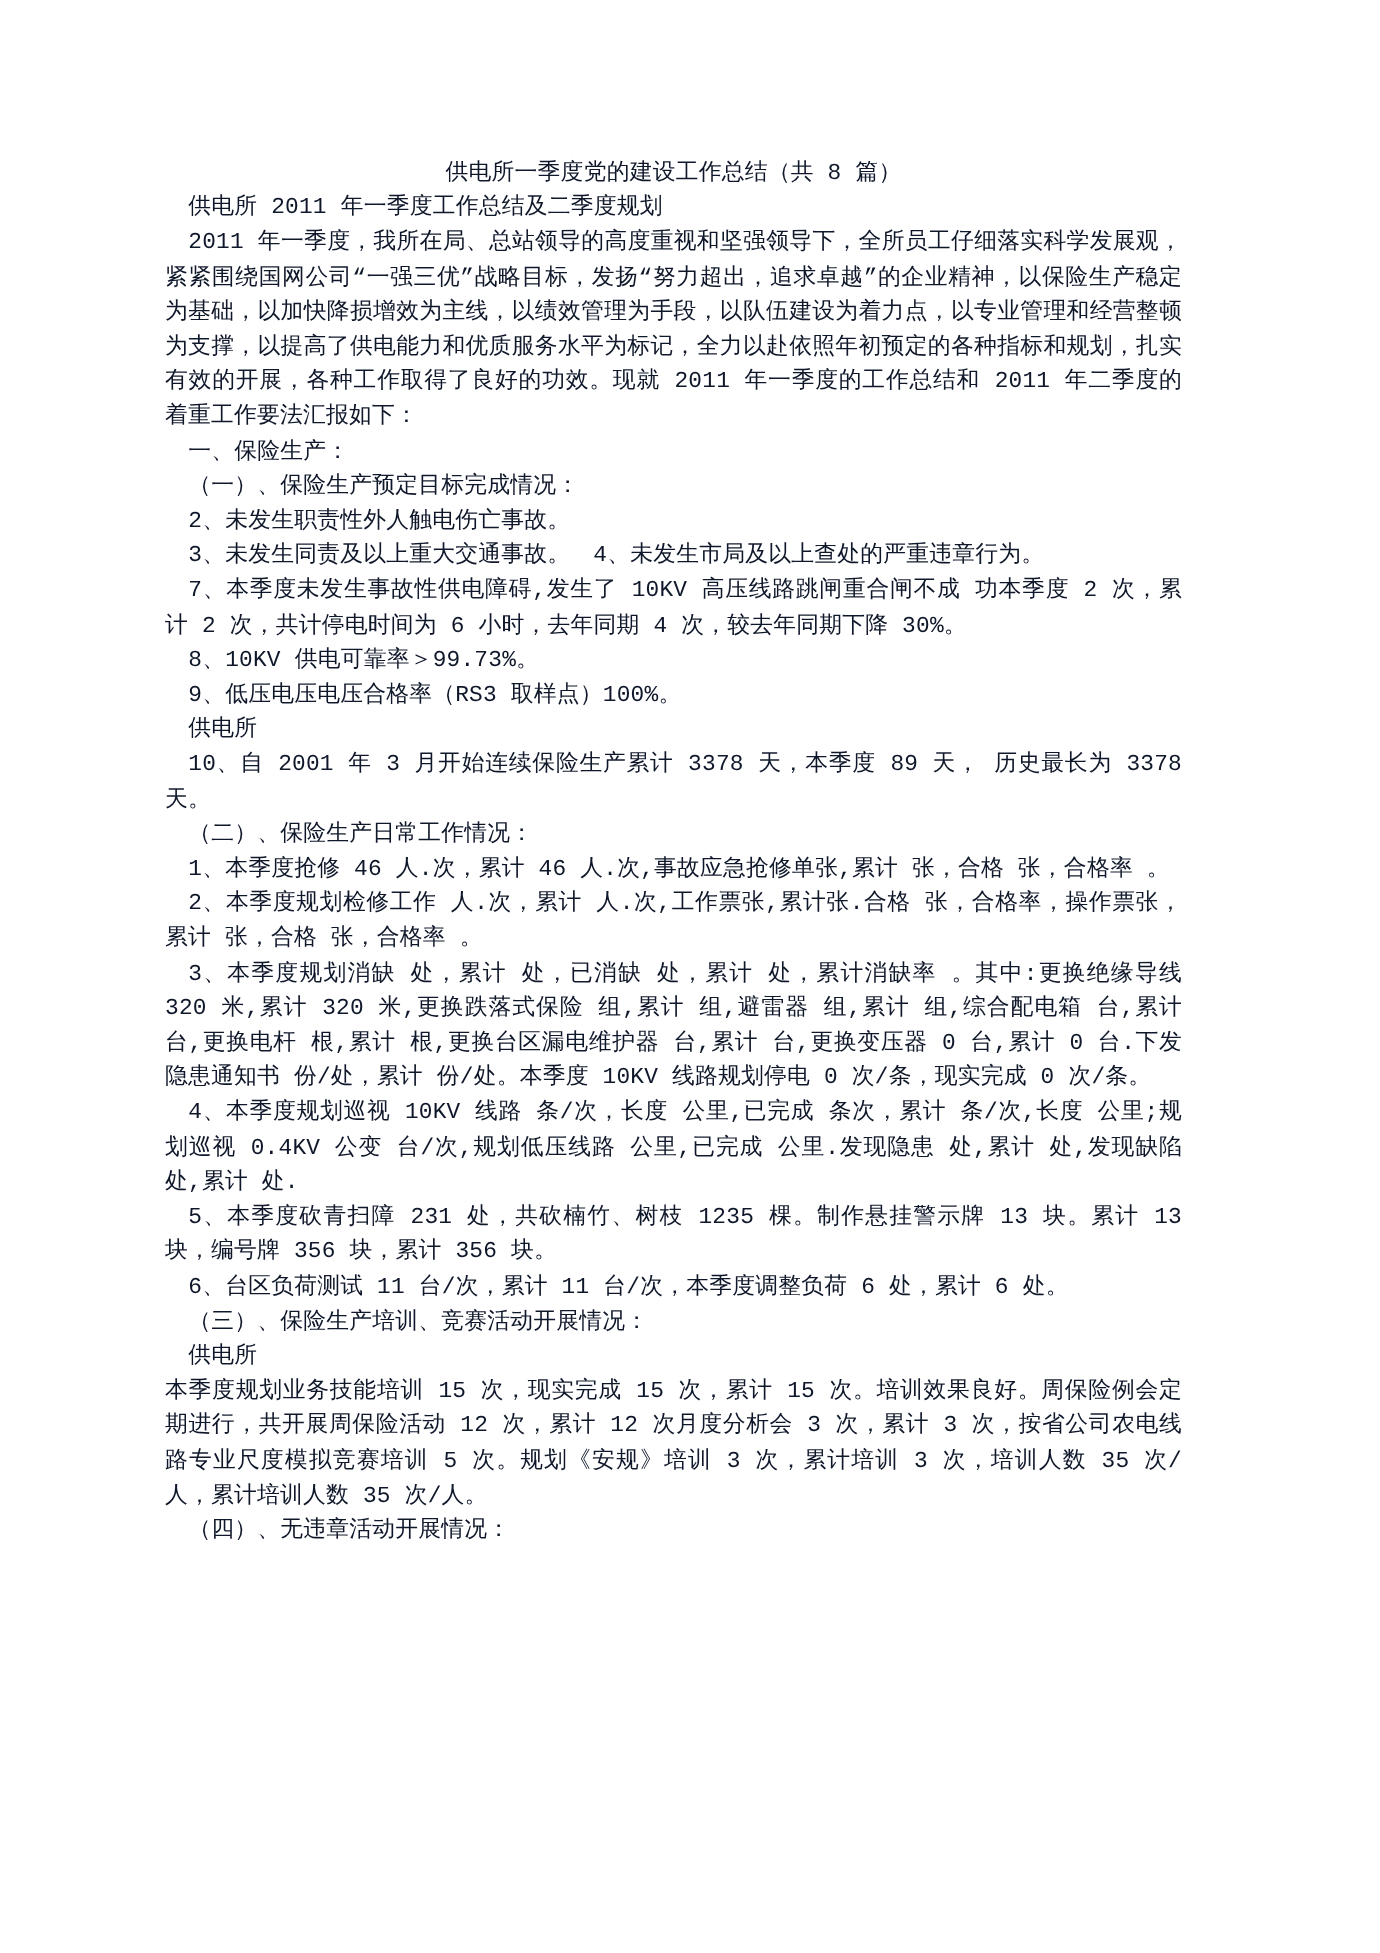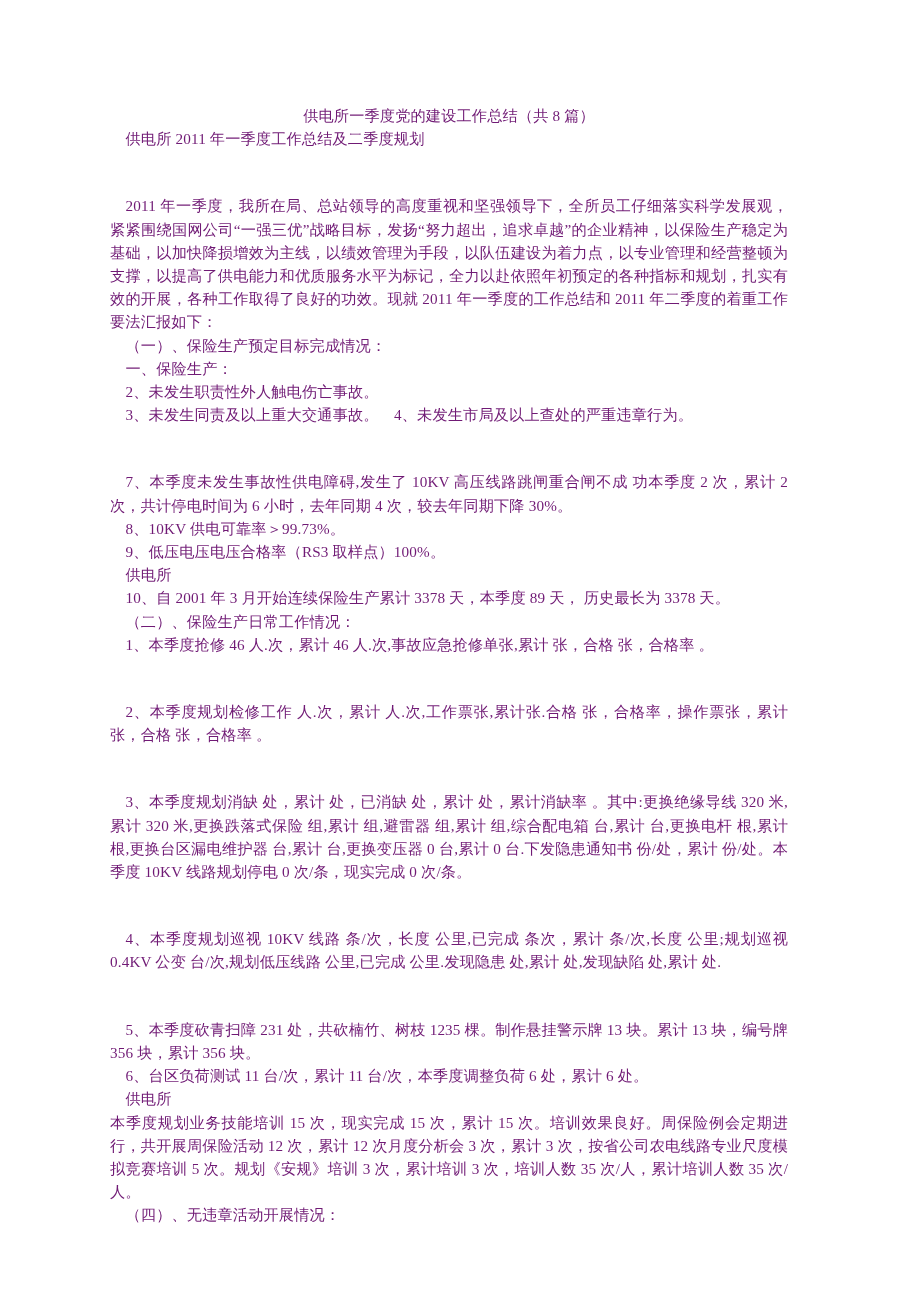--- a/index.html
+++ b/index.html
@@ -6,22 +6,22 @@
     margin: 0;
     padding: 0;
     background: #ffffff;
   }
   .page {
     position: relative;
     width: 908px;
     height: 1302px;
     background: #ffffff;
     overflow: hidden;
-    font-family: Liberation Serif, serif;
-    color: #701a75;
+    font-family: Liberation Mono, monospace;
+    color: #0f172a;
   }
   .doc-body {
     position: absolute;
     left: 110px;
     top: 104px;
     width: 678px;
   }
   .line {
     font-size: 15.2px;
     line-height: 23.2px;
@@ -38,46 +38,46 @@
   .flush {
     text-indent: 0;
   }
   
   .indent1 {
     text-indent: 15.5px;
   }
   
   .para {
     text-indent: 15.5px;
-    margin-top: 44px;
   }
 </style>
 </head>
 <body>
 
 <div class="page">
   <div class="doc-body">
     <div class="line title">供电所一季度党的建设工作总结（共 8 篇）</div>
     <div id="lines-container">
         <div class="line indent1">供电所 2011 年一季度工作总结及二季度规划</div>
         <div class="line para">2011 年一季度，我所在局、总站领导的高度重视和坚强领导下，全所员工仔细落实科学发展观，紧紧围绕国网公司“一强三优”战略目标，发扬“努力超出，追求卓越”的企业精神，以保险生产稳定为基础，以加快降损增效为主线，以绩效管理为手段，以队伍建设为着力点，以专业管理和经营整顿为支撑，以提高了供电能力和优质服务水平为标记，全力以赴依照年初预定的各种指标和规划，扎实有效的开展，各种工作取得了良好的功效。现就 2011 年一季度的工作总结和 2011 年二季度的着重工作要法汇报如下：</div>
+        <div class="line indent1">一、保险生产：</div>
         <div class="line indent1">（一）、保险生产预定目标完成情况：</div>
-        <div class="line indent1">一、保险生产：</div>
         <div class="line indent1">2、未发生职责性外人触电伤亡事故。</div>
         <div class="line indent1">3、未发生同责及以上重大交通事故。　4、未发生市局及以上查处的严重违章行为。</div>
         <div class="line para">7、本季度未发生事故性供电障碍,发生了 10KV 高压线路跳闸重合闸不成 功本季度 2 次，累计 2 次，共计停电时间为 6 小时，去年同期 4 次，较去年同期下降 30%。</div>
         <div class="line indent1">8、10KV 供电可靠率＞99.73%。</div>
         <div class="line indent1">9、低压电压电压合格率（RS3 取样点）100%。</div>
         <div class="line indent1">供电所</div>
         <div class="line indent1">10、自 2001 年 3 月开始连续保险生产累计 3378 天，本季度 89 天， 历史最长为 3378 天。</div>
         <div class="line indent1">（二）、保险生产日常工作情况：</div>
         <div class="line indent1">1、本季度抢修 46 人.次，累计 46 人.次,事故应急抢修单张,累计 张，合格 张，合格率 。</div>
         <div class="line para">2、本季度规划检修工作 人.次，累计 人.次,工作票张,累计张.合格 张，合格率，操作票张，累计 张，合格 张，合格率 。</div>
         <div class="line para">3、本季度规划消缺 处，累计 处，已消缺 处，累计 处，累计消缺率 。其中:更换绝缘导线 320 米,累计 320 米,更换跌落式保险 组,累计 组,避雷器 组,累计 组,综合配电箱 台,累计 台,更换电杆 根,累计 根,更换台区漏电维护器 台,累计 台,更换变压器 0 台,累计 0 台.下发隐患通知书 份/处，累计 份/处。本季度 10KV 线路规划停电 0 次/条，现实完成 0 次/条。</div>
         <div class="line para">4、本季度规划巡视 10KV 线路 条/次，长度 公里,已完成 条次，累计 条/次,长度 公里;规划巡视 0.4KV 公变 台/次,规划低压线路 公里,已完成 公里.发现隐患 处,累计 处,发现缺陷 处,累计 处.</div>
         <div class="line para">5、本季度砍青扫障 231 处，共砍楠竹、树枝 1235 棵。制作悬挂警示牌 13 块。累计 13 块，编号牌 356 块，累计 356 块。</div>
         <div class="line indent1">6、台区负荷测试 11 台/次，累计 11 台/次，本季度调整负荷 6 处，累计 6 处。</div>
+        <div class="line indent1">（三）、保险生产培训、竞赛活动开展情况：</div>
         <div class="line indent1">供电所</div>
         <div class="line flush">本季度规划业务技能培训 15 次，现实完成 15 次，累计 15 次。培训效果良好。周保险例会定期进行，共开展周保险活动 12 次，累计 12 次月度分析会 3 次，累计 3 次，按省公司农电线路专业尺度模拟竞赛培训 5 次。规划《安规》培训 3 次，累计培训 3 次，培训人数 35 次/人，累计培训人数 35 次/人。</div>
         <div class="line indent1">（四）、无违章活动开展情况：</div>
       </div>
   </div>
 </div>
 
 </body></html>

